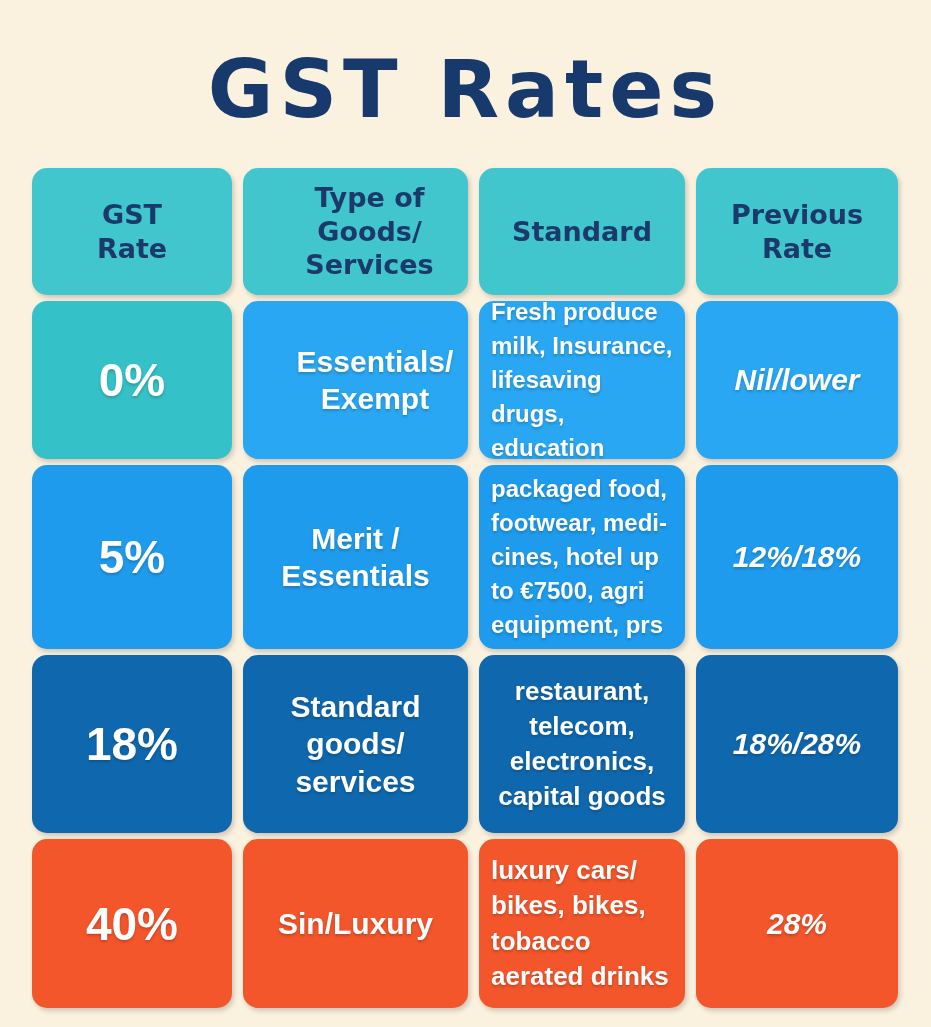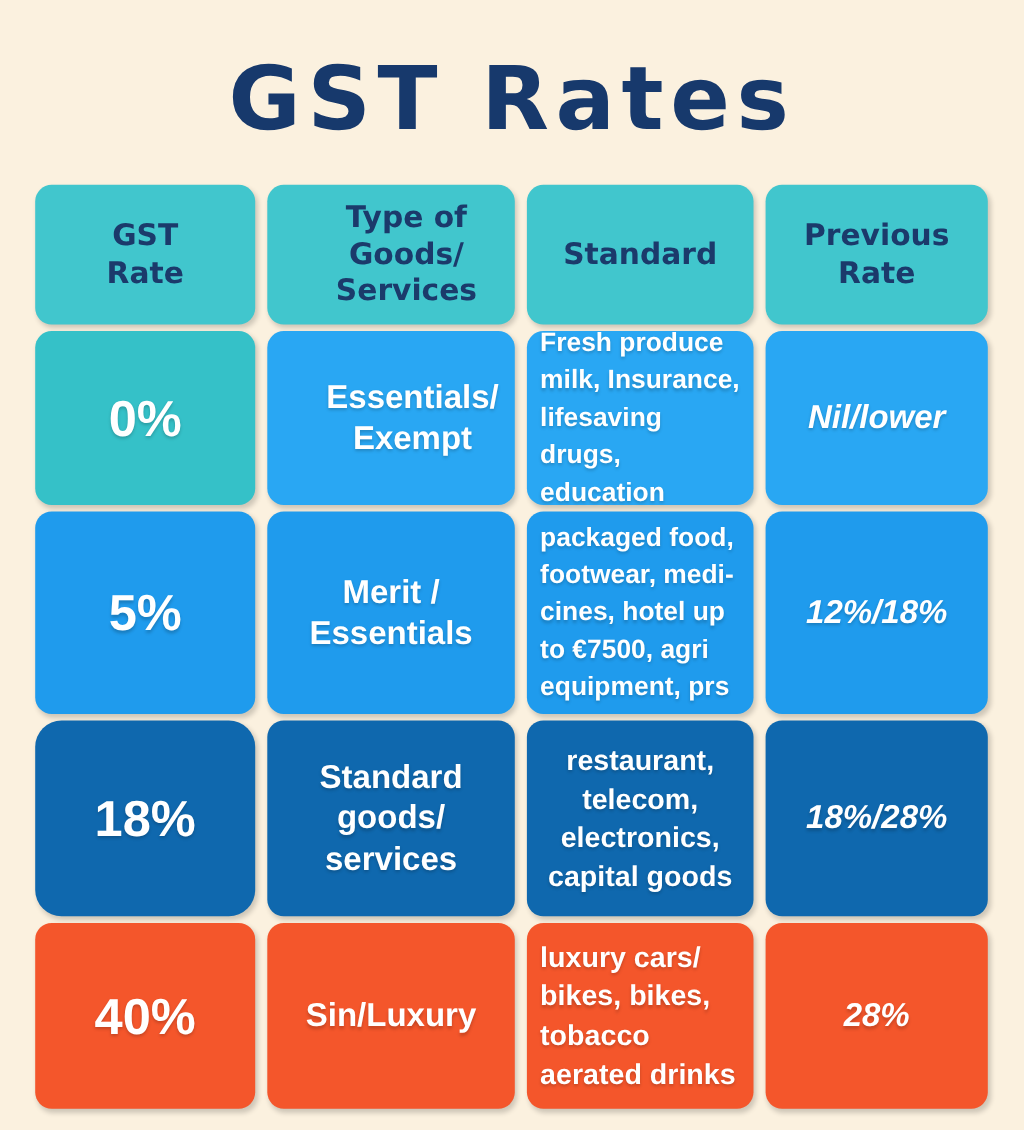--- a/index.html
+++ b/index.html
@@ -82,21 +82,21 @@
   <div class="cell body-cell rate-cell" style="color: rgb(255, 255, 255); background-color: rgb(31, 155, 237);">5%</div>
   <div class="cell body-cell type-cell" style="color: rgb(255, 255, 255); background-color: rgb(31, 155, 237);">Merit /
 Essentials</div>
   <div class="cell body-cell examples-cell left" style="color: rgb(255, 255, 255); background-color: rgb(31, 155, 237);">packaged food,
 footwear, medi-
 cines, hotel up
 to €7500, agri
 equipment, prs</div>
   <div class="cell body-cell previous-cell" style="color: rgb(255, 255, 255); background-color: rgb(31, 155, 237);">12%/18%</div>
 
-  <div class="cell body-cell rate-cell" style="color: rgb(255, 255, 255); background-color: rgb(15, 104, 174); border-radius: 24px;">18%</div>
+  <div class="cell body-cell rate-cell" style="color: rgb(255, 255, 255); background-color: rgb(15, 104, 174);">18%</div>
   <div class="cell body-cell type-cell" style="color: rgb(255, 255, 255); background-color: rgb(15, 104, 174);">Standard
 goods/
 services</div>
   <div class="cell body-cell examples-cell lg" style="color: rgb(255, 255, 255); background-color: rgb(15, 104, 174);">restaurant,
 telecom,
 electronics,
 capital goods</div>
   <div class="cell body-cell previous-cell" style="color: rgb(255, 255, 255); background-color: rgb(15, 104, 174);">18%/28%</div>
 
   <div class="cell body-cell rate-cell" style="color: rgb(255, 255, 255); background-color: rgb(244, 86, 43);">40%</div>

